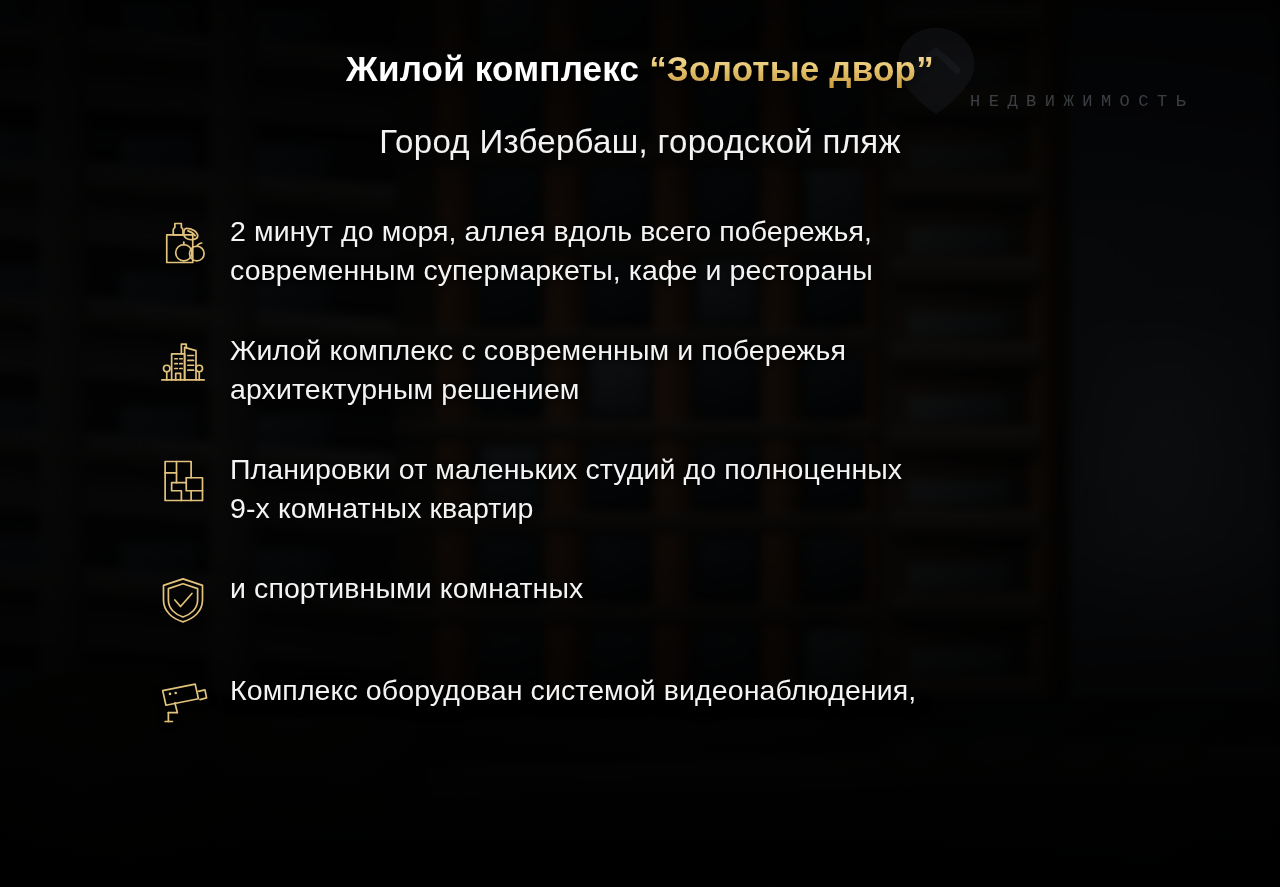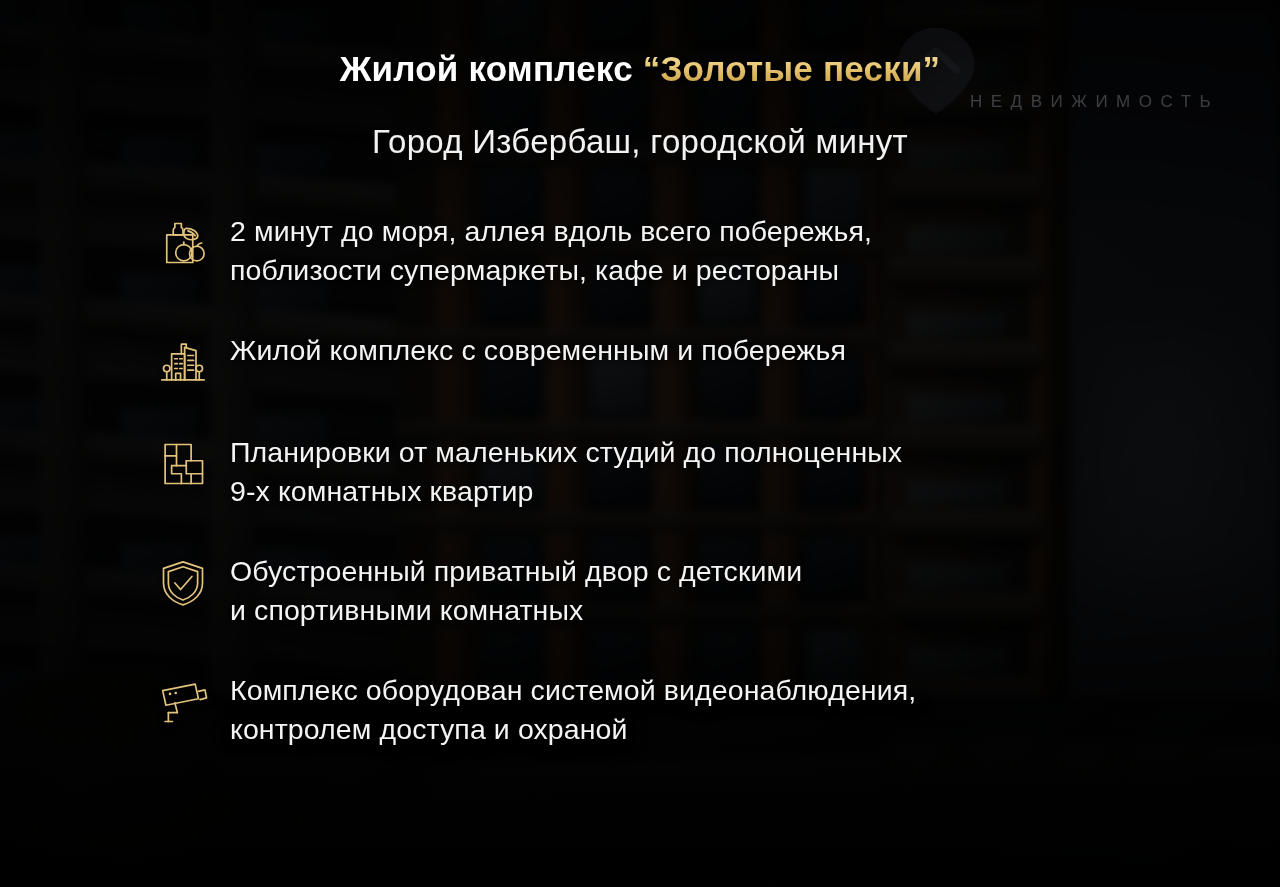--- a/index.html
+++ b/index.html
@@ -136,21 +136,21 @@
   }
   .wm-pin{ position:absolute; left:0; top:2px; width:96px; height:96px; }
   .wm-name{
     position:absolute; left:78px; top:20px;
     font-size:47px; font-weight:bold; letter-spacing:2px; color:#cfd6df;
     font-family:"Liberation Sans",sans-serif; white-space:nowrap;
   }
   .wm-sub{
     position:absolute; left:82px; top:72px;
     font-size:17px; letter-spacing:8.5px; color:#b9c2cd; white-space:nowrap;
-    font-family:Liberation Sans, sans-serif;
+    font-family:Liberation Mono, monospace;
   }
 
   
   .content{ position:absolute; inset:0; }
 
   .title{
     position:absolute; top:49px; left:0; width:1280px; text-align:center;
     font-size:35px; font-weight:bold; color:#ffffff; letter-spacing:.2px;
     text-shadow:0 2px 10px rgba(0,0,0,.95), 0 0 26px rgba(0,0,0,.8);
     font-family:"Liberation Sans",sans-serif;
@@ -349,43 +349,43 @@
         <path d="M50 6 C27 6 10 23 10 45 C10 62 30 82 50 96 C70 82 90 62 90 45 C90 23 73 6 50 6 Z" fill="#22262c"></path>
         <path d="M28 50 L50 30 L72 50" fill="none" stroke="#3a4049" stroke-width="7" stroke-linecap="round" stroke-linejoin="round"></path>
       </svg>
     </div>
     <div class="wm-sub">НЕДВИЖИМОСТЬ</div>
   </div>
 
   <div class="content">
 
     <div class="title">
-      <span>Жилой комплекс </span><span class="gold">“Золотые пески”</span>
+      <span>Жилой комплекс </span><span class="gold">“Золотые двор”</span>
     </div>
 
-    <div class="subtitle">Город Избербаш, городской минут</div>
+    <div class="subtitle">Город Избербаш, городской пляж</div>
 
     <div class="features">
 
       <div class="feature">
         <div class="f-icon">
           <svg viewBox="0 0 64 64" fill="none" stroke="#e2c27c" stroke-width="2.1" stroke-linecap="round" stroke-linejoin="round" aria-hidden="true">
             <path d="M12 22 H44 V56 H12 Z"></path>
             <path d="M22 8 h8 v5 a4 4 0 0 1 2 3 v6 h-12 v-6 a4 4 0 0 1 2 -3 Z"></path>
             <path d="M36 14 c8 0 13 4 14 8 c1 4 -3 6 -8 6 c-5 0 -9 -3 -9 -7 c0 -4 1 -7 3 -7 Z"></path>
             <path d="M38 17 c4 1 7 3 9 6"></path>
             <circle cx="33" cy="44" r="10"></circle>
             <circle cx="49" cy="45" r="9"></circle>
             <path d="M33 34 v-3"></path>
             <path d="M49 36 c2 -3 4 -4 6 -4"></path>
           </svg>
         </div>
         <div class="f-text">
           <span class="ln">2 минут до моря, аллея вдоль всего побережья,</span>
-          <span class="ln">поблизости супермаркеты, кафе и рестораны</span>
+          <span class="ln">современным супермаркеты, кафе и рестораны</span>
         </div>
       </div>
 
       <div class="feature">
         <div class="f-icon">
           <svg viewBox="0 0 64 64" fill="none" stroke="#e2c27c" stroke-width="2.1" stroke-linecap="round" stroke-linejoin="round" aria-hidden="true">
             <path d="M6 54 H58"></path>
             <path d="M18 54 V22 H34 V54"></path>
             <path d="M34 54 V14 L48 18 V54"></path>
             <path d="M30 22 V10 h6 v4"></path>
@@ -393,20 +393,21 @@
             <path d="M38 24 h7 M38 30 h7 M38 36 h7 M38 42 h7"></path>
             <path d="M23 54 v-8 h6 v8"></path>
             <path d="M12 54 v-10"></path>
               <circle cx="12" cy="40" r="4"></circle>
             <path d="M52 54 v-10"></path>
               <circle cx="52" cy="40" r="4"></circle>
           </svg>
         </div>
         <div class="f-text">
           <span class="ln">Жилой комплекс с современным и побережья</span>
+          <span class="ln">архитектурным решением</span>
         </div>
       </div>
 
       <div class="feature">
         <div class="f-icon">
           <svg viewBox="0 0 64 64" fill="none" stroke="#e2c27c" stroke-width="2.1" stroke-linecap="round" stroke-linejoin="round" aria-hidden="true">
             <path d="M10 8 H42 V28 H56 V56 H10 Z"></path>
             <path d="M10 22 H24 V8"></path>
             <path d="M24 22 V34 H36 V44 H56"></path>
             <path d="M36 34 V28"></path>
@@ -423,39 +424,37 @@
 
       <div class="feature">
         <div class="f-icon">
           <svg viewBox="0 0 64 64" fill="none" stroke="#e2c27c" stroke-width="2.1" stroke-linecap="round" stroke-linejoin="round" aria-hidden="true">
             <path d="M32 6 L56 14 V32 C56 46 45 55 32 59 C19 55 8 46 8 32 V14 Z"></path>
             <path d="M32 12 L50 18 V32 C50 43 41 50 32 53 C23 50 14 43 14 32 V18 Z"></path>
             <path d="M22 32 L29 40 L43 24"></path>
           </svg>
         </div>
         <div class="f-text">
-          <span class="ln">Обустроенный приватный двор с детскими</span>
           <span class="ln">и спортивными комнатных</span>
         </div>
       </div>
 
       <div class="feature">
         <div class="f-icon">
           <svg viewBox="0 0 64 64" fill="none" stroke="#e2c27c" stroke-width="2.1" stroke-linecap="round" stroke-linejoin="round" aria-hidden="true">
             <path d="M7 18 L47 10 L51 28 L11 36 Z"></path>
             <path d="M51 19 L59 17 L61 27 L53 29"></path>
             <circle cx="16" cy="22" r="1.6" fill="#e2c27c" stroke="none"></circle>
             <circle cx="23" cy="21" r="1.6" fill="#e2c27c" stroke="none"></circle>
             <path d="M22 33 L25 45"></path>
             <path d="M25 45 H14"></path>
             <path d="M14 45 V56"></path>
             <path d="M10 56 H19"></path>
           </svg>
         </div>
         <div class="f-text">
           <span class="ln">Комплекс оборудован системой видеонаблюдения,</span>
-          <span class="ln">контролем доступа и охраной</span>
         </div>
       </div>
 
     </div>
   </div>
 </div>
 
 </body></html>

